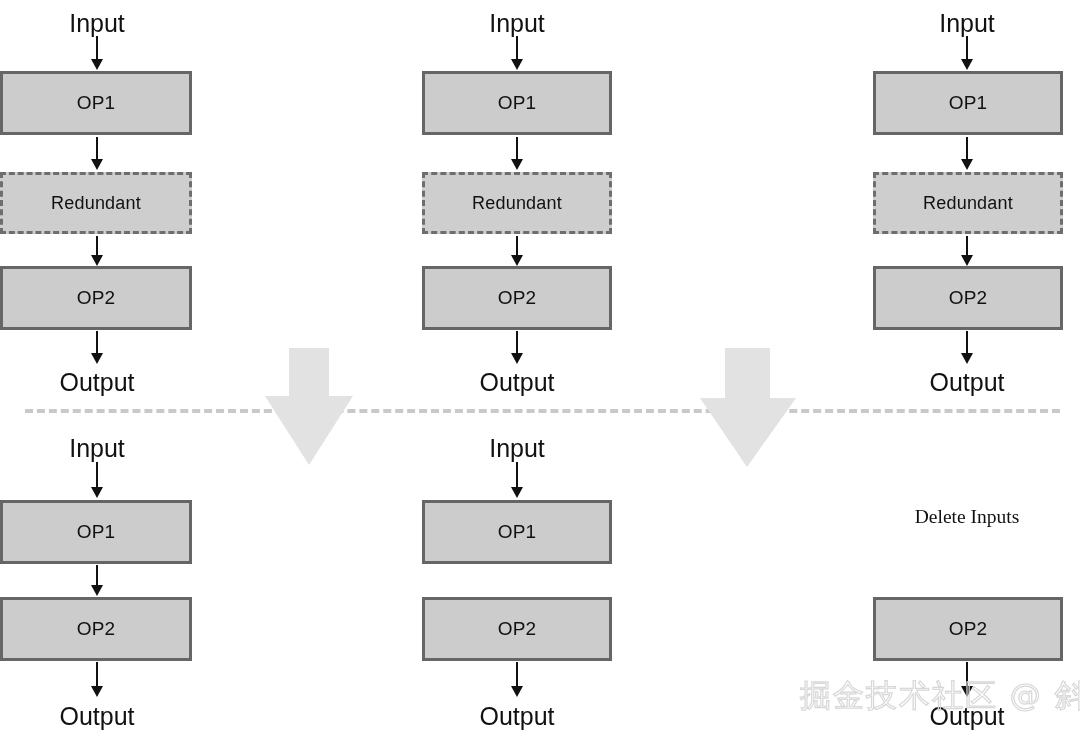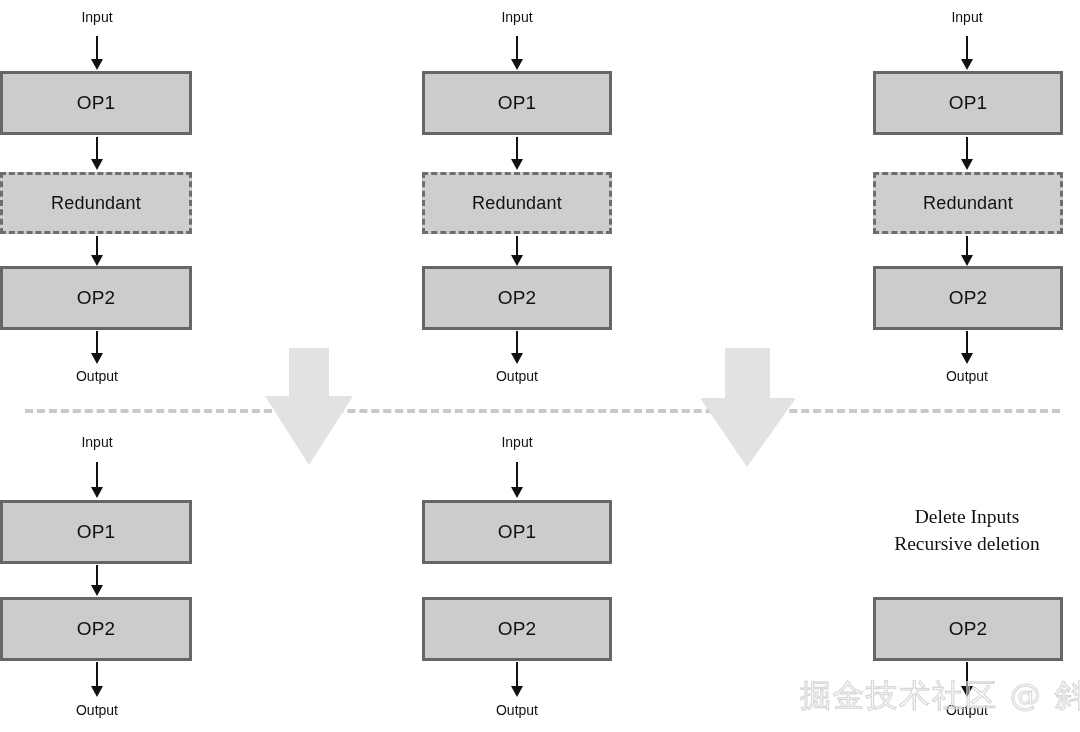--- a/index.html
+++ b/index.html
@@ -34,21 +34,21 @@
   .node.dashed {
     border: 3px dashed #6e6e6e;
     background: #cecece;
     font-size: 18px;
   }
 
   
   .label {
     position: absolute;
     color: #111111;
-    font-size: 14px;
+    font-size: 25px;
     text-align: center;
     white-space: nowrap;
     transform: translateX(-50%);
   }
   .label.note {
     font-size: 19.5px;
     line-height: 27px;
     font-family: Liberation Serif, serif;
   }
 
@@ -210,21 +210,20 @@
   </div>
   <div class="node" style="left:422px; top:500px; width:190px; height:64px;">OP1</div>
   <div class="node" style="left:422px; top:597px; width:190px; height:64px;">OP2</div>
   <div class="arrow" style="left:517px; top:662px; height:35px;">
     <div class="stem" style="height:24px;"></div>
       <div class="head"></div>
   </div>
   <div class="label" style="left:517px; top:702px;">Output</div>
 
   <div class="label note" style="left:967px; top:503px;">Delete Inputs</div>
-  <div class="label note" style="left:967px; top:530px;">Recursive deletion</div>
   <div class="node" style="left:873px; top:597px; width:190px; height:64px;">OP2</div>
   <div class="arrow" style="left:967px; top:662px; height:35px;">
     <div class="stem" style="height:24px;"></div>
       <div class="head"></div>
   </div>
   <div class="label" style="left:967px; top:702px;">Output</div>
 
   <div class="watermark" style="left:800px; top:675px;">掘金技术社区 @ 斜阳</div>
 
 </div>

